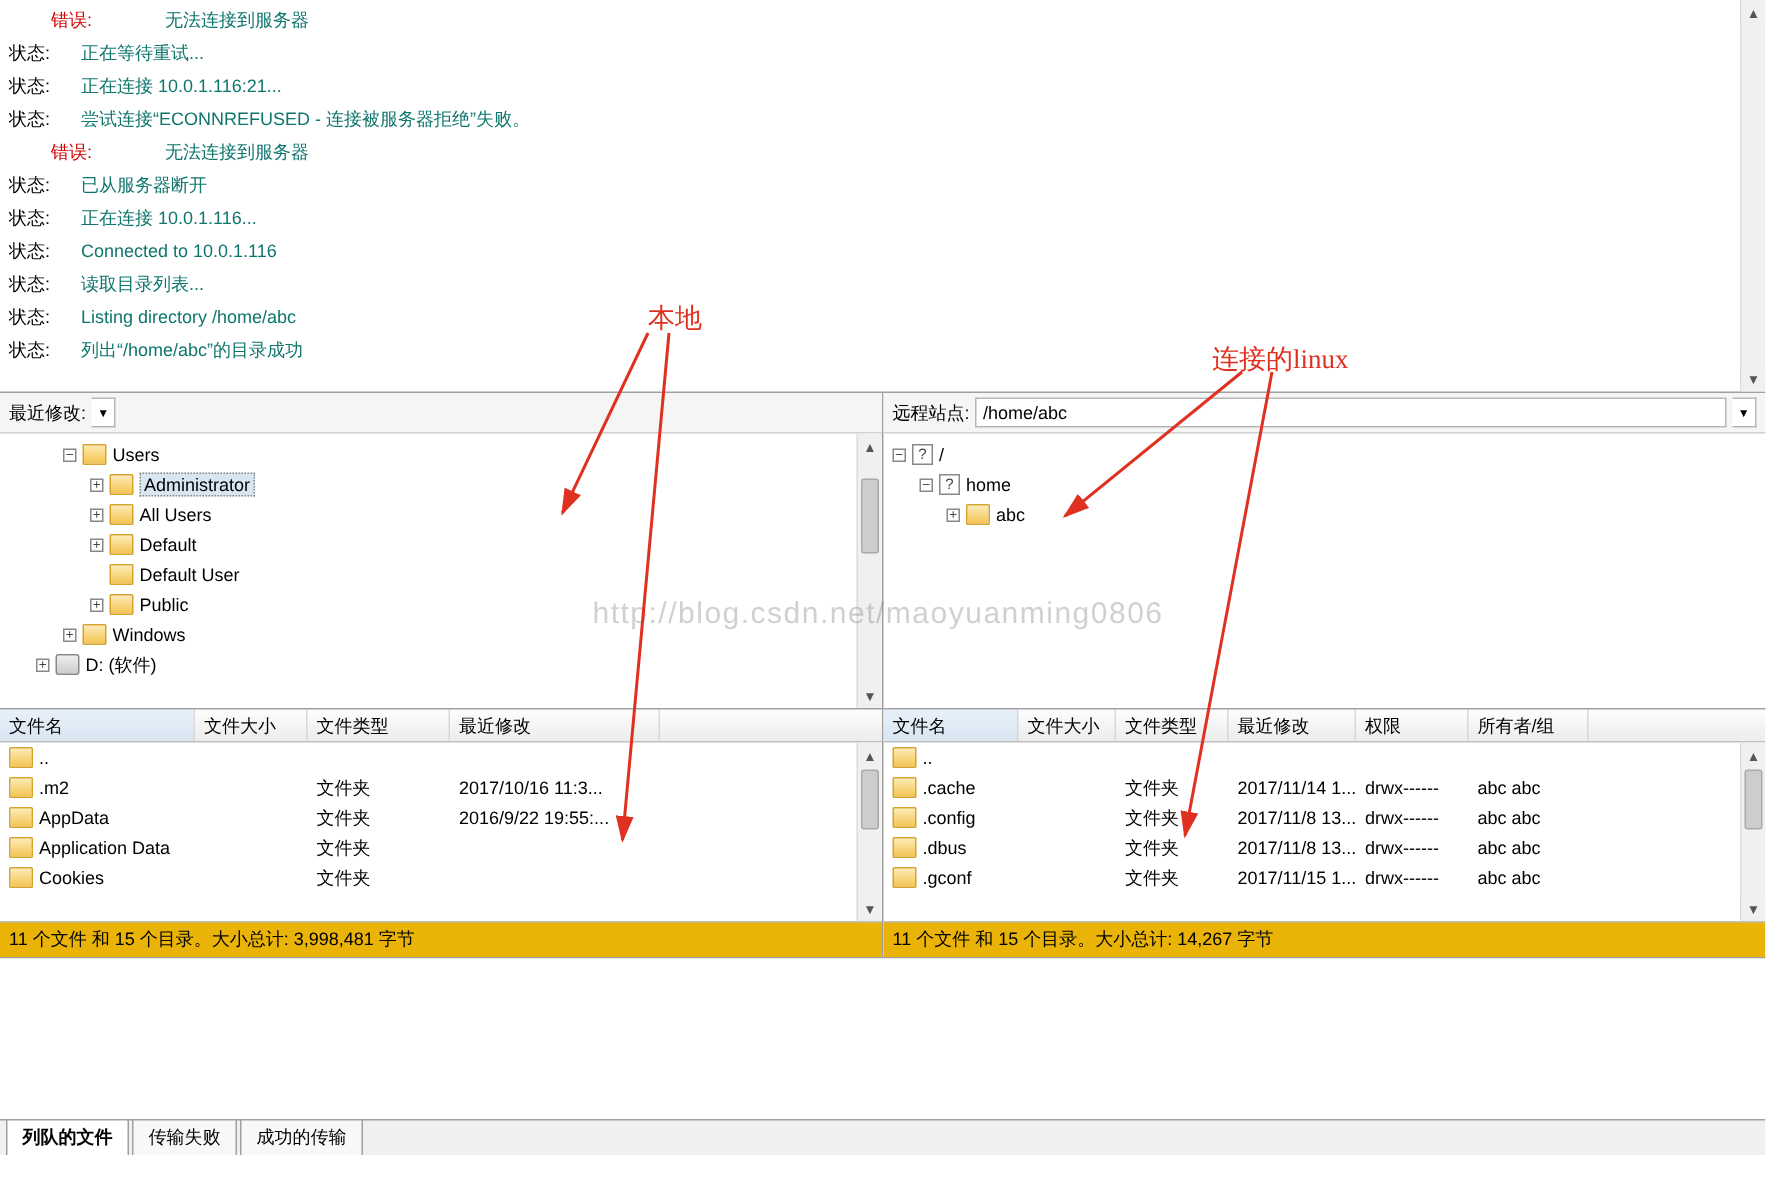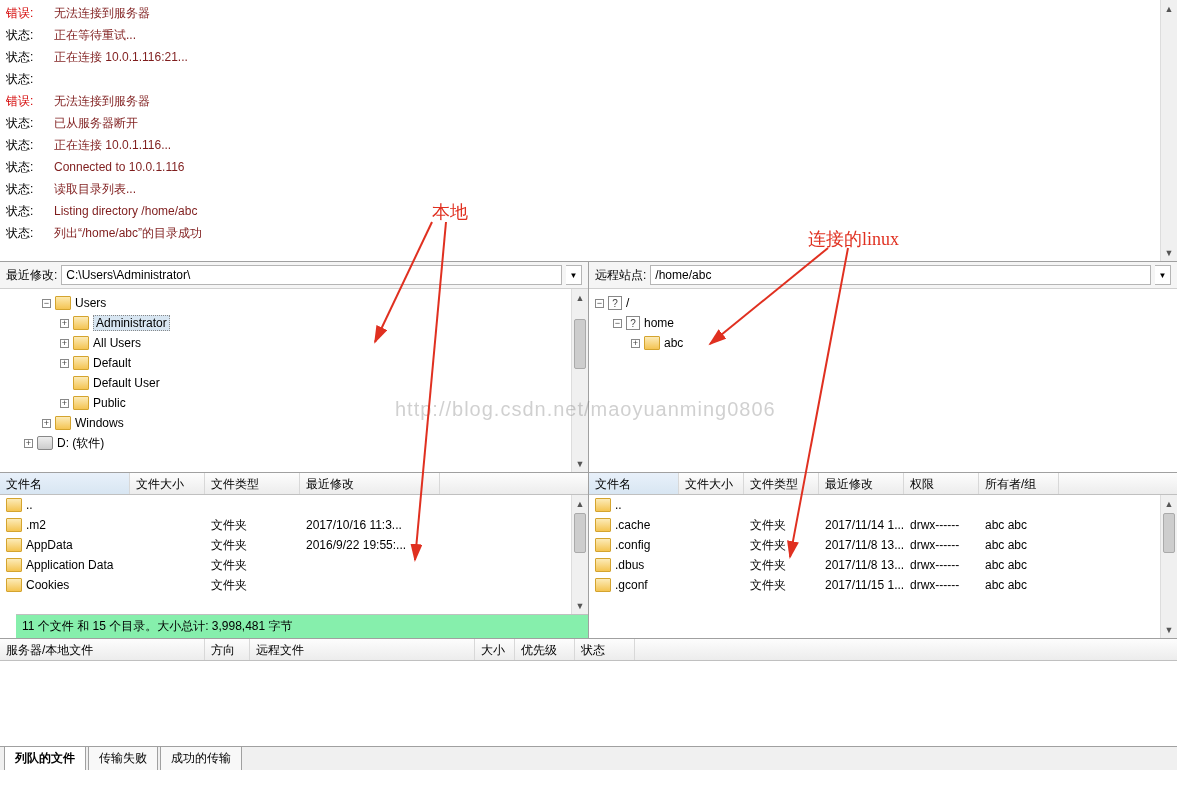--- a/index.html
+++ b/index.html
@@ -15,22 +15,22 @@
 .log-panel {
   height: 262px;
   overflow: hidden;
   border-bottom: 1px solid #a0a0a0;
   padding: 2px 6px;
   line-height: 22px;
   position: relative;
 }
 .log-row { display: flex; gap: 18px; }
 .log-label { width: 30px; flex-shrink: 0; }
-.log-error .log-label, .log-error .log-msg { color: #d40000; }
-.log-row .log-msg { color: #7f1d1d; }
+.log-error .log-label, .log-error .log-msg { color: #d40000; margin-left: 28px; }
+.log-row .log-msg { color: #0f766e; }
 
 .split-h { display: flex; height: 376px; }
 .local-pane, .remote-pane { flex: 1; display: flex; flex-direction: column; border-right: 1px solid #a0a0a0; }
 .remote-pane { border-right: none; justify-content: flex-end; }
 
 .path-bar { display: flex; align-items: center; gap: 4px; padding: 3px 6px; border-bottom: 1px solid #d0d0d0; background: #f5f5f5; }
 .path-label { white-space: nowrap; }
 .path-input { flex: 1; height: 20px; border: 1px solid #b5b5b5; background: #fff; padding: 0 4px; font-size: 12px; }
 .path-dropdown { width: 16px; height: 20px; border: 1px solid #b5b5b5; border-left: none; background: #fff; display: flex; align-items: center; justify-content: center; font-size: 8px; }
 
@@ -46,21 +46,21 @@
 .tree-label { white-space: nowrap; }
 .tree-label.selected { background: #d8e6f2; border: 1px dotted #888; padding: 0 2px; }
 
 .file-list { flex: 1; display: flex; flex-direction: column; overflow: hidden; }
 .fl-header { display: flex; background: linear-gradient(#fdfdfd, #ececec); border-bottom: 1px solid #c0c0c0; height: 22px; }
 .fl-col { border-right: 1px solid #d8d8d8; padding: 3px 6px; white-space: nowrap; overflow: hidden; }
 .fl-col.sorted { background: linear-gradient(#e8f0fa, #d8e6f2); }
 .fl-body { flex: 1; overflow: auto; }
 .fl-row { display: flex; height: 20px; align-items: center; }
 .fl-cell { padding: 2px 6px; white-space: nowrap; overflow: hidden; display: flex; align-items: center; gap: 4px; }
-.fl-status { border-top: 1px solid #c0c0c0; padding: 3px 6px; background: #86efac; margin-left: 16px; }
+.fl-status { border-top: 1px solid #c0c0c0; padding: 3px 6px; background: #eab308; }
 
 .queue-panel { height: 108px; border-top: 1px solid #a0a0a0; display: flex; flex-direction: column; }
 .q-header { display: flex; background: linear-gradient(#fdfdfd, #ececec); border-bottom: 1px solid #c0c0c0; height: 22px; }
 .q-col { border-right: 1px solid #d8d8d8; padding: 3px 6px; }
 .q-body { flex: 1; background: #fff; }
 
 .bottom-tabs { display: flex; height: 24px; border-top: 1px solid #a0a0a0; background: #f0f0f0; align-items: flex-end; padding-left: 4px; }
 .bottom-tab { padding: 3px 10px; border: 1px solid #a0a0a0; border-bottom: none; background: #f8f8f8; margin-right: 2px; font-size: 12px; }
 .bottom-tab.active { font-weight: bold; background: #fff; }
 
@@ -84,20 +84,21 @@
       <div class="log-row">
         <span class="log-label">状态:</span>
         <span class="log-msg">正在等待重试...</span>
       </div>
       <div class="log-row">
         <span class="log-label">状态:</span>
         <span class="log-msg">正在连接 10.0.1.116:21...</span>
       </div>
       <div class="log-row">
         <span class="log-label">状态:</span>
+        <span class="log-msg">尝试连接“ECONNREFUSED - 连接被服务器拒绝”失败。</span>
       </div>
       <div class="log-row log-error">
         <span class="log-label">错误:</span>
         <span class="log-msg">无法连接到服务器</span>
       </div>
       <div class="log-row">
         <span class="log-label">状态:</span>
         <span class="log-msg">已从服务器断开</span>
       </div>
       <div class="log-row">
@@ -125,21 +126,20 @@
     <div class="scroll-btn" style="top:0">▲</div>
     <div class="scroll-btn" style="bottom:0">▼</div>
   </div>
 </div>
 
 <div class="split-h">
 
   <div class="local-pane">
     <div class="path-bar">
       <span class="path-label">最近修改:</span>
-      <input class="path-input" value="C:\Users\Administrator\" style="">
       <div class="path-dropdown">▼</div>
     </div>
     <div class="tree-panel" id="local-tree">
         <div class="tree-node" style="padding-left: 36px;">
           <span class="tree-expander">−</span>
           <span class="tree-icon folder-open-icon"></span>
           <span class="tree-label">Users</span>
         </div>
         <div class="tree-node" style="padding-left: 54px;">
           <span class="tree-expander">+</span>
@@ -302,33 +302,26 @@
             <div class="fl-cell" style="width:85px">2017/11/15 1...</div>
             <div class="fl-cell" style="width:75px">drwx------</div>
             <div class="fl-cell" style="width:80px">abc abc</div>
           </div>
           <div class="scrollbar-v">
           <div class="scroll-btn" style="top:0">▲</div>
           <div class="scroll-thumb" style="top:18px;height:40px"></div>
           <div class="scroll-btn" style="bottom:0">▼</div>
         </div>
       </div>
+      <div class="fl-status">11 个文件 和 15 个目录。大小总计: 14,267 字节</div>
     </div>
   </div>
 </div>
 
 <div class="queue-panel">
-  <div class="q-header" id="q-header">
-      <div class="q-col" style="width: 205px;">服务器/本地文件</div>
-      <div class="q-col" style="width: 45px;">方向</div>
-      <div class="q-col" style="width: 225px;">远程文件</div>
-      <div class="q-col" style="width: 40px;">大小</div>
-      <div class="q-col" style="width: 60px;">优先级</div>
-      <div class="q-col" style="width: 60px;">状态</div>
-    </div>
   <div class="q-body"></div>
 </div>
 
 <div class="bottom-tabs" id="bottom-tabs">
     <div class="bottom-tab active">列队的文件</div>
     <div class="bottom-tab">传输失败</div>
     <div class="bottom-tab">成功的传输</div>
   </div>
 
 <div class="annotation" style="left:432px; top:200px">本地</div>

